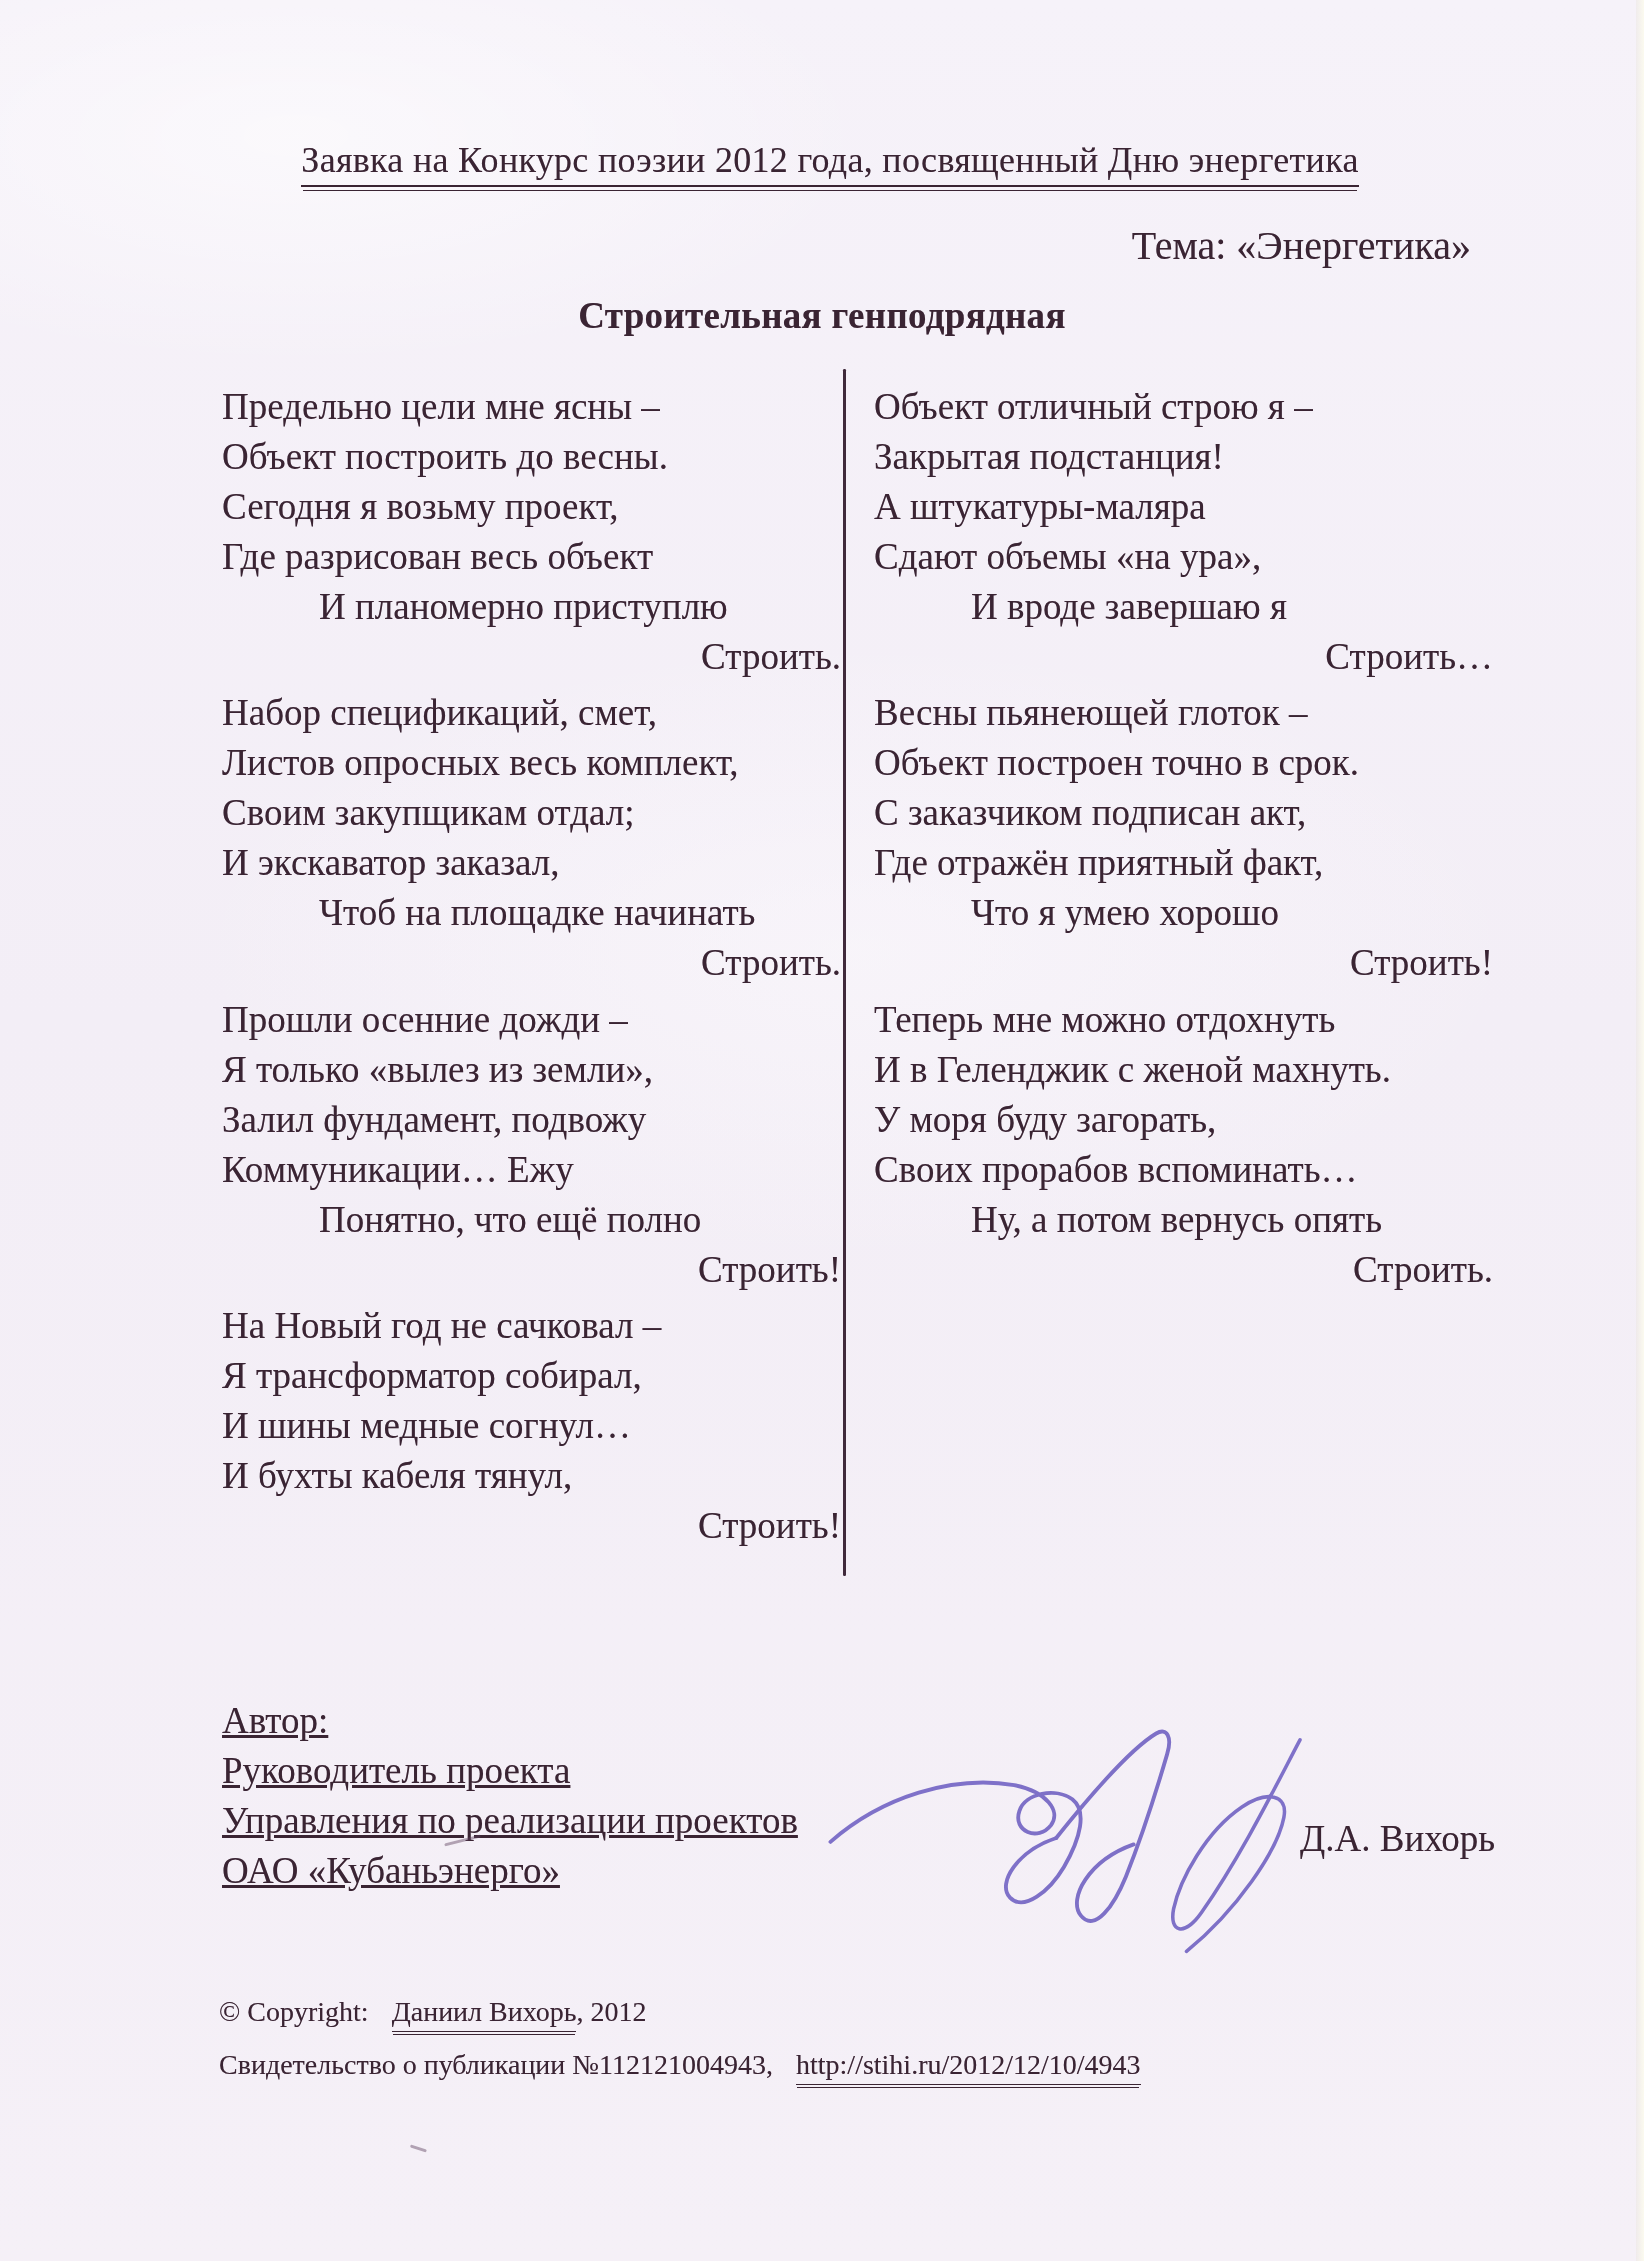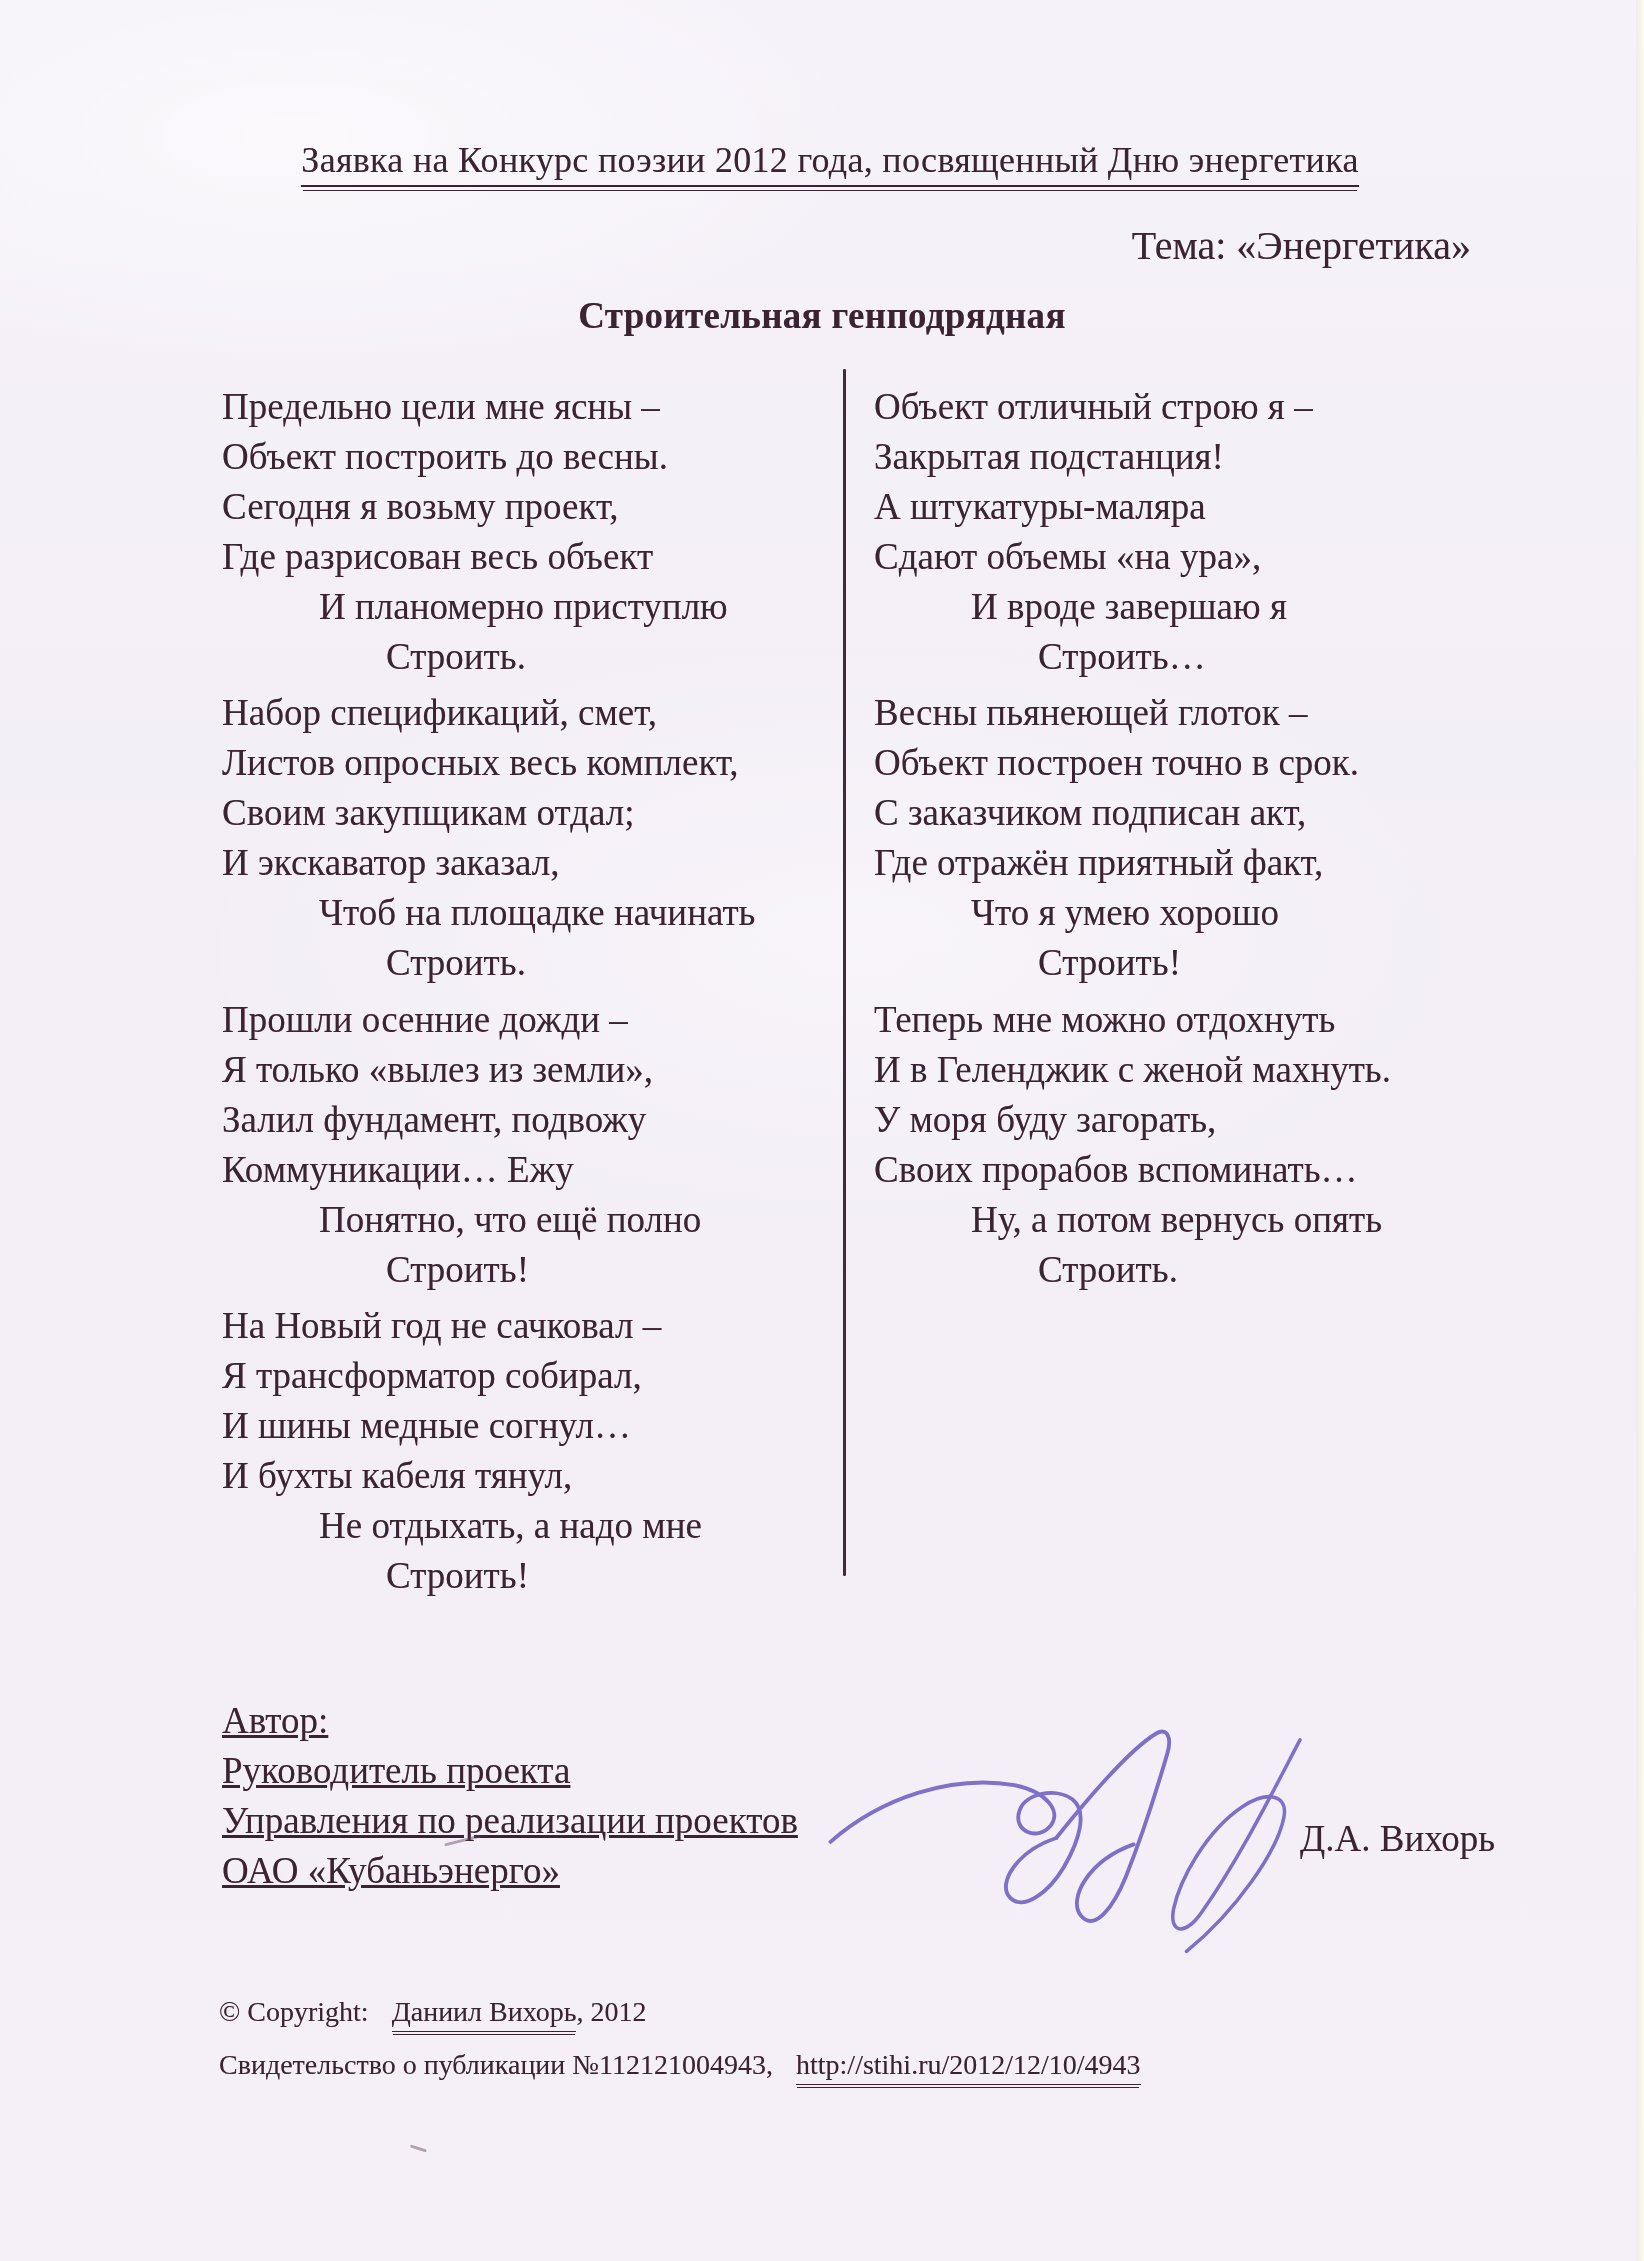--- a/index.html
+++ b/index.html
@@ -23,21 +23,21 @@
   .u-double{display:inline-block;border-bottom:.07em solid currentColor;
     padding-bottom:.1em;position:relative;text-decoration:none;color:inherit;margin-left:16px;}
   .u-double::after{content:"";position:absolute;left:1.3px;right:1.3px;bottom:-.165em;
     border-bottom:.038em solid currentColor;}
   .column{position:absolute;top:382px;width:619px;font-size:37px;}
   .col-left{left:222px;}
   .col-right{left:874px;}
   .stanza{margin-bottom:6.4px;}
   .poem-line{line-height:50px;white-space:nowrap;}
   .ind1{margin-left:97px;}
-  .ind2{margin-left:164px;}
+  .ind2{margin-left:164px;text-align:right;}
   .divider{position:absolute;left:843px;top:369px;width:2.6px;height:1207px;
     background:#402a3b;border-radius:1.3px;}
   .author-block{position:absolute;left:222px;top:1696px;font-size:37px;text-decoration:underline;}
   .author-line{line-height:50px;white-space:nowrap;}
   .signature{position:absolute;left:824px;top:1727px;width:516px;height:240px;}
   .sig-name{position:absolute;left:1300px;top:1817px;font-size:37px;white-space:nowrap;}
   .footer-line{position:absolute;left:219px;font-size:28px;white-space:nowrap;}
   .footer-1{top:1996px;}
   .footer-2{top:2049px;}
   .footer-line a{color:inherit;text-align:center;}
@@ -84,21 +84,20 @@
         <div class="poem-line ind0">Залил фундамент, подвожу</div>
         <div class="poem-line ind0">Коммуникации… Ежу</div>
         <div class="poem-line ind1">Понятно, что ещё полно</div>
         <div class="poem-line ind2">Строить!</div>
       </div>
       <div class="stanza">
         <div class="poem-line ind0">На Новый год не сачковал –</div>
         <div class="poem-line ind0">Я трансформатор собирал,</div>
         <div class="poem-line ind0">И шины медные согнул…</div>
         <div class="poem-line ind0">И бухты кабеля тянул,</div>
-        <div class="poem-line ind1">Не отдыхать, а надо мне</div>
         <div class="poem-line ind2">Строить!</div>
       </div>
     </div>
 
   <div class="column col-right txt">
       <div class="stanza">
         <div class="poem-line ind0">Объект отличный строю я –</div>
         <div class="poem-line ind0">Закрытая подстанция!</div>
         <div class="poem-line ind0">А штукатуры-маляра</div>
         <div class="poem-line ind0">Сдают объемы «на ура»,</div>

